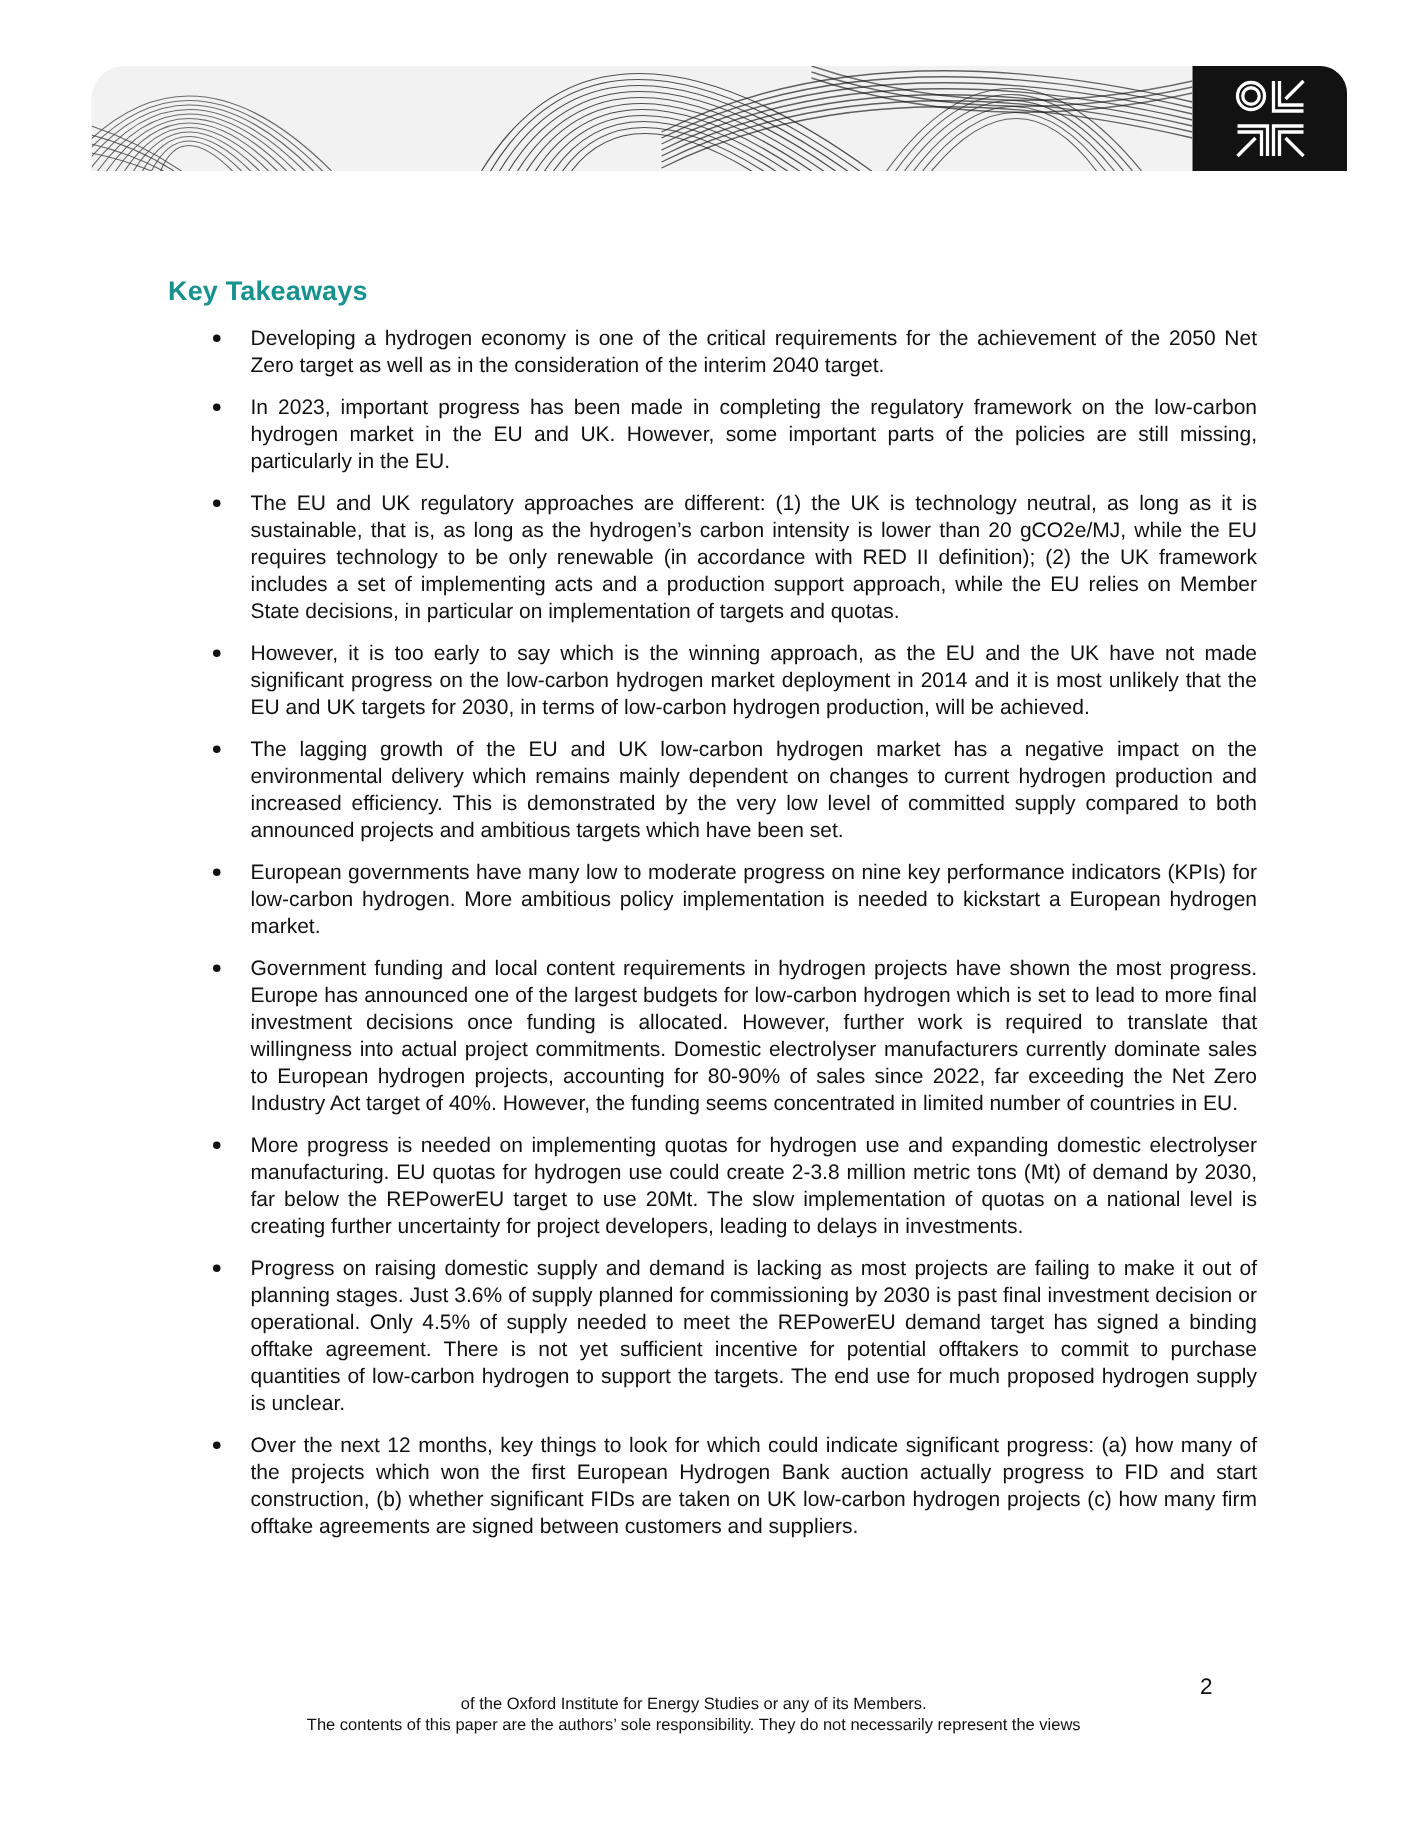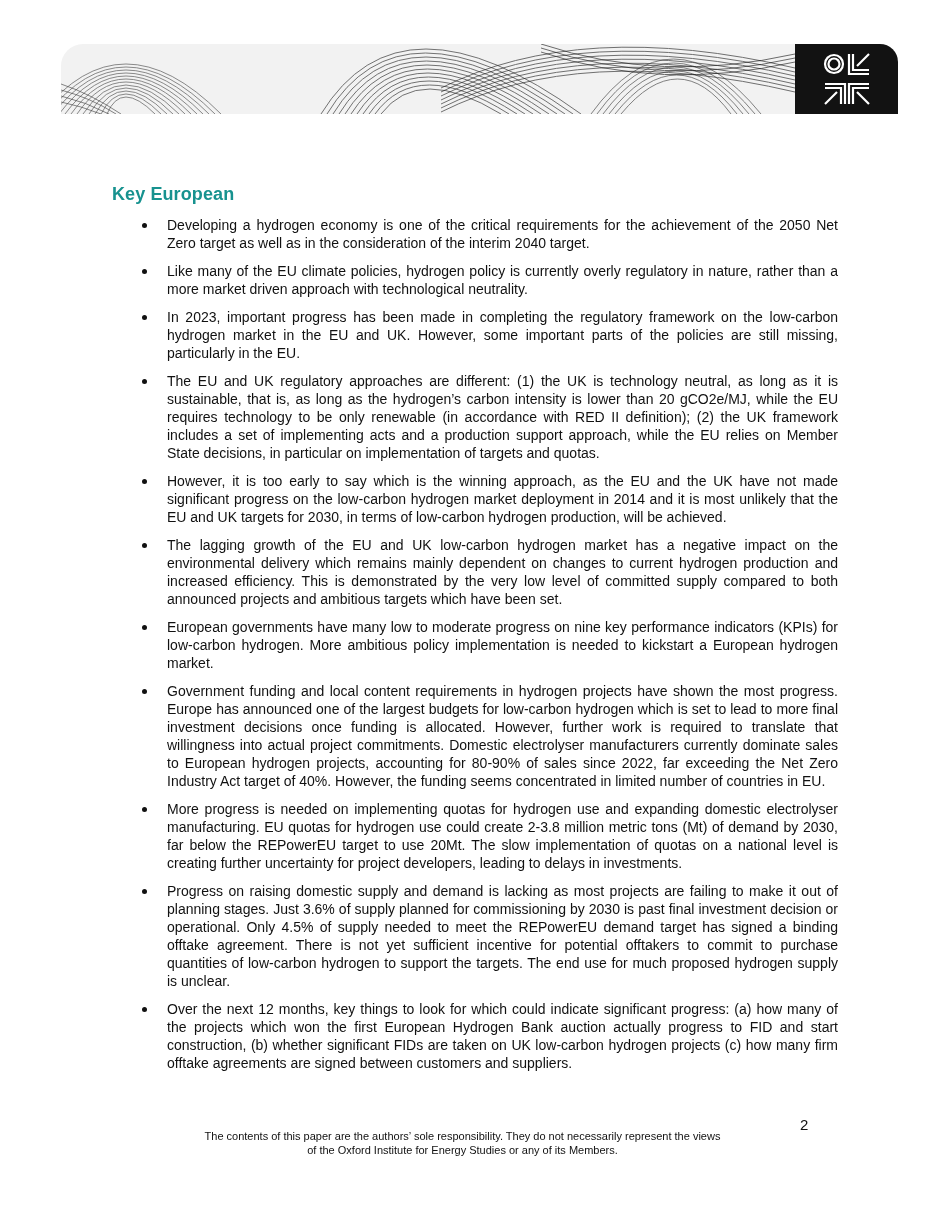--- a/index.html
+++ b/index.html
@@ -166,30 +166,26 @@
       <path d="M4 33 L24 33 L24 53"></path>
       <path d="M4 37 L20 37 L20 53"></path>
       <path d="M4 53 L16 41"></path>
       <path d="M48 33 L28 33 L28 53"></path>
       <path d="M48 37 L32 37 L32 53"></path>
       <path d="M48 53 L36 41"></path>
     </g>
   </svg>
 </div>
 
-<h2 class="heading">Key European</h2>
+<h2 class="heading">Key Takeaways</h2>
 
 <ul class="list">
   <li class="item">
     <span class="bullet"></span>
     <span>Developing a hydrogen economy is one of the critical requirements for the achievement of the 2050 Net Zero target as well as in the consideration of the interim 2040 target.</span>
-  </li>
-  <li class="item">
-    <span class="bullet"></span>
-    <span>Like many of the EU climate policies, hydrogen policy is currently overly regulatory in nature, rather than a more market driven approach with technological neutrality.</span>
   </li>
   <li class="item">
     <span class="bullet"></span>
     <span>In 2023, important progress has been made in completing the regulatory framework on the low-carbon hydrogen market in the EU and UK. However, some important parts of the policies are still missing, particularly in the EU.</span>
   </li>
   <li class="item">
     <span class="bullet"></span>
     <span>The EU and UK regulatory approaches are different: (1) the UK is technology neutral,  as long as it is sustainable, that is, as long as the hydrogen’s carbon intensity is lower than 20 gCO2e/MJ, while the EU requires technology to be only renewable (in accordance with RED II definition); (2) the UK framework includes a set of implementing acts and a production support approach, while the EU relies on Member State decisions, in particular on implementation of targets and quotas.</span>
   </li>
   <li class="item">
@@ -217,15 +213,15 @@
     <span>Progress on raising domestic supply and demand is lacking as most projects are failing to make it out of planning stages. Just 3.6% of supply planned for commissioning by 2030 is past final investment decision or operational. Only 4.5% of supply needed to meet the REPowerEU demand target has signed a binding offtake agreement. There is not yet sufficient incentive for potential offtakers to commit to purchase quantities of low-carbon hydrogen to support the targets. The end use for much proposed hydrogen supply is unclear.</span>
   </li>
   <li class="item">
     <span class="bullet"></span>
     <span>Over the next 12 months, key things to look for which could indicate significant progress: (a) how many of the projects which won the first European Hydrogen Bank auction actually progress to FID and start construction, (b) whether significant FIDs are taken on UK low-carbon hydrogen projects (c) how many firm offtake agreements are signed between customers and suppliers.</span>
   </li>
 </ul>
 
 <div class="page-number">2</div>
 <div class="footer">
+  <div>of the Oxford Institute for Energy Studies or any of its Members.</div>
   <div>The contents of this paper are the authors’ sole responsibility. They do not necessarily represent the views</div>
-  <div>of the Oxford Institute for Energy Studies or any of its Members.</div>
 </div>
 
 </body></html>

